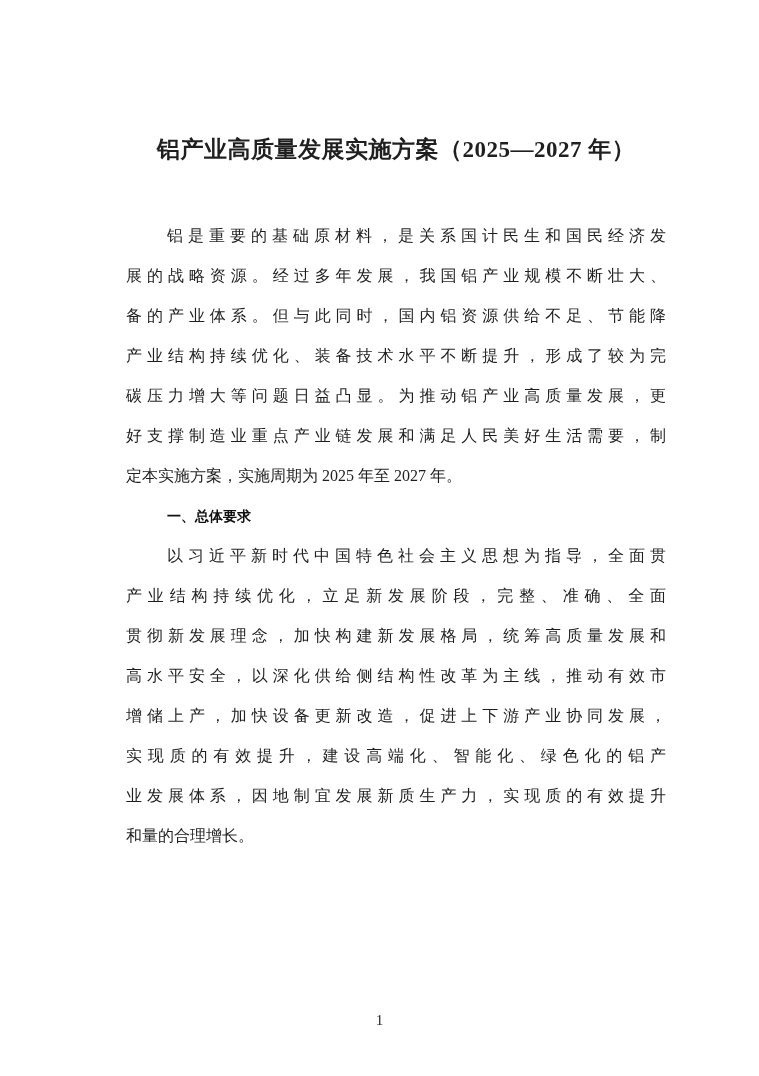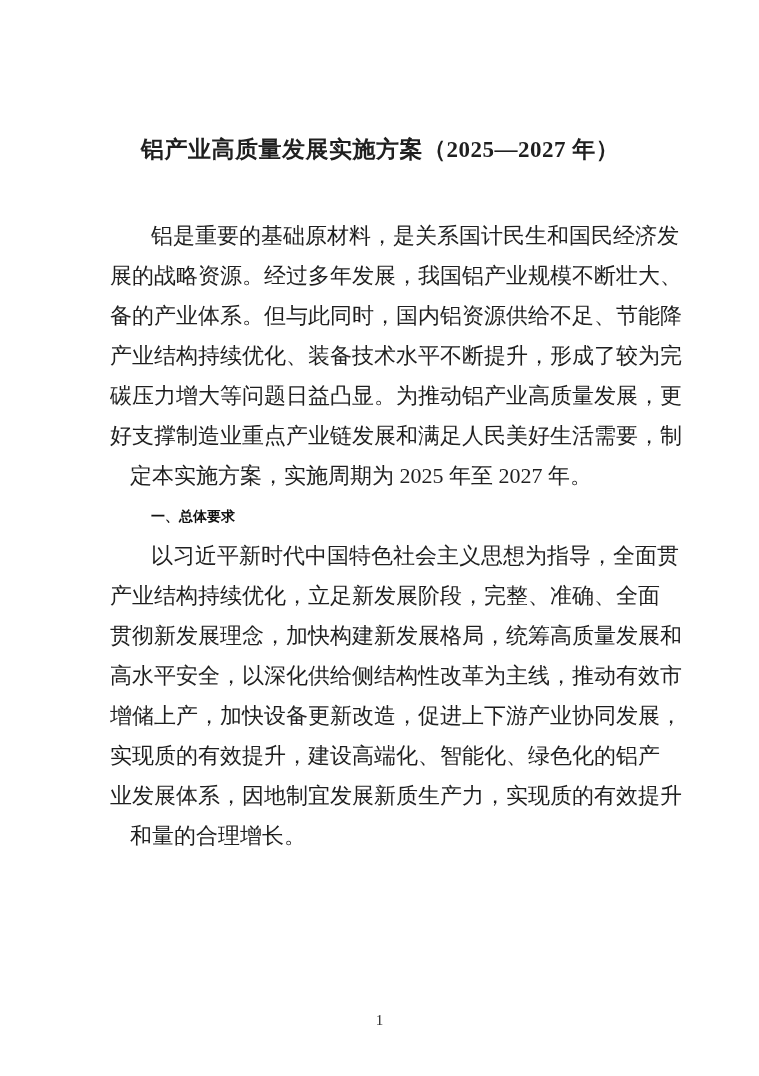--- a/index.html
+++ b/index.html
@@ -11,48 +11,47 @@
     position: relative;
     width: 759px;
     height: 1076px;
     background: #ffffff;
     overflow: hidden;
     font-family: "Liberation Serif", "DejaVu Serif", serif;
     color: #1f1f1f;
   }
   .content {
     position: absolute;
-    left: 110px;
+    left: 126px;
     top: 130px;
     width: 540px;
   }
   .title {
     text-align: center;
     font-weight: bold;
     font-size: 23px;
     line-height: 40px;
     margin-bottom: 46px;
     letter-spacing: 0.5px;
   }
   .doc-body { width: 540px; }
   .para { margin: 0; }
   .line {
-    font-size: 22px;
+    font-size: 16px;
     line-height: 40px;
     height: 40px;
     text-align: justify;
     text-align-last: justify;
     text-justify: inter-character;
     white-space: nowrap;
     overflow: visible;
   }
   .line.last {
     text-align: left;
     text-align-last: left;
-    margin-left: 20px;
   }
   .line.first { text-indent: 41px; }
   .heading {
     font-family: "Liberation Sans", "DejaVu Sans", sans-serif;
     font-weight: bold;
     font-size: 14px;
     line-height: 40px;
     height: 40px;
     text-indent: 41px;
     color: #111111;

